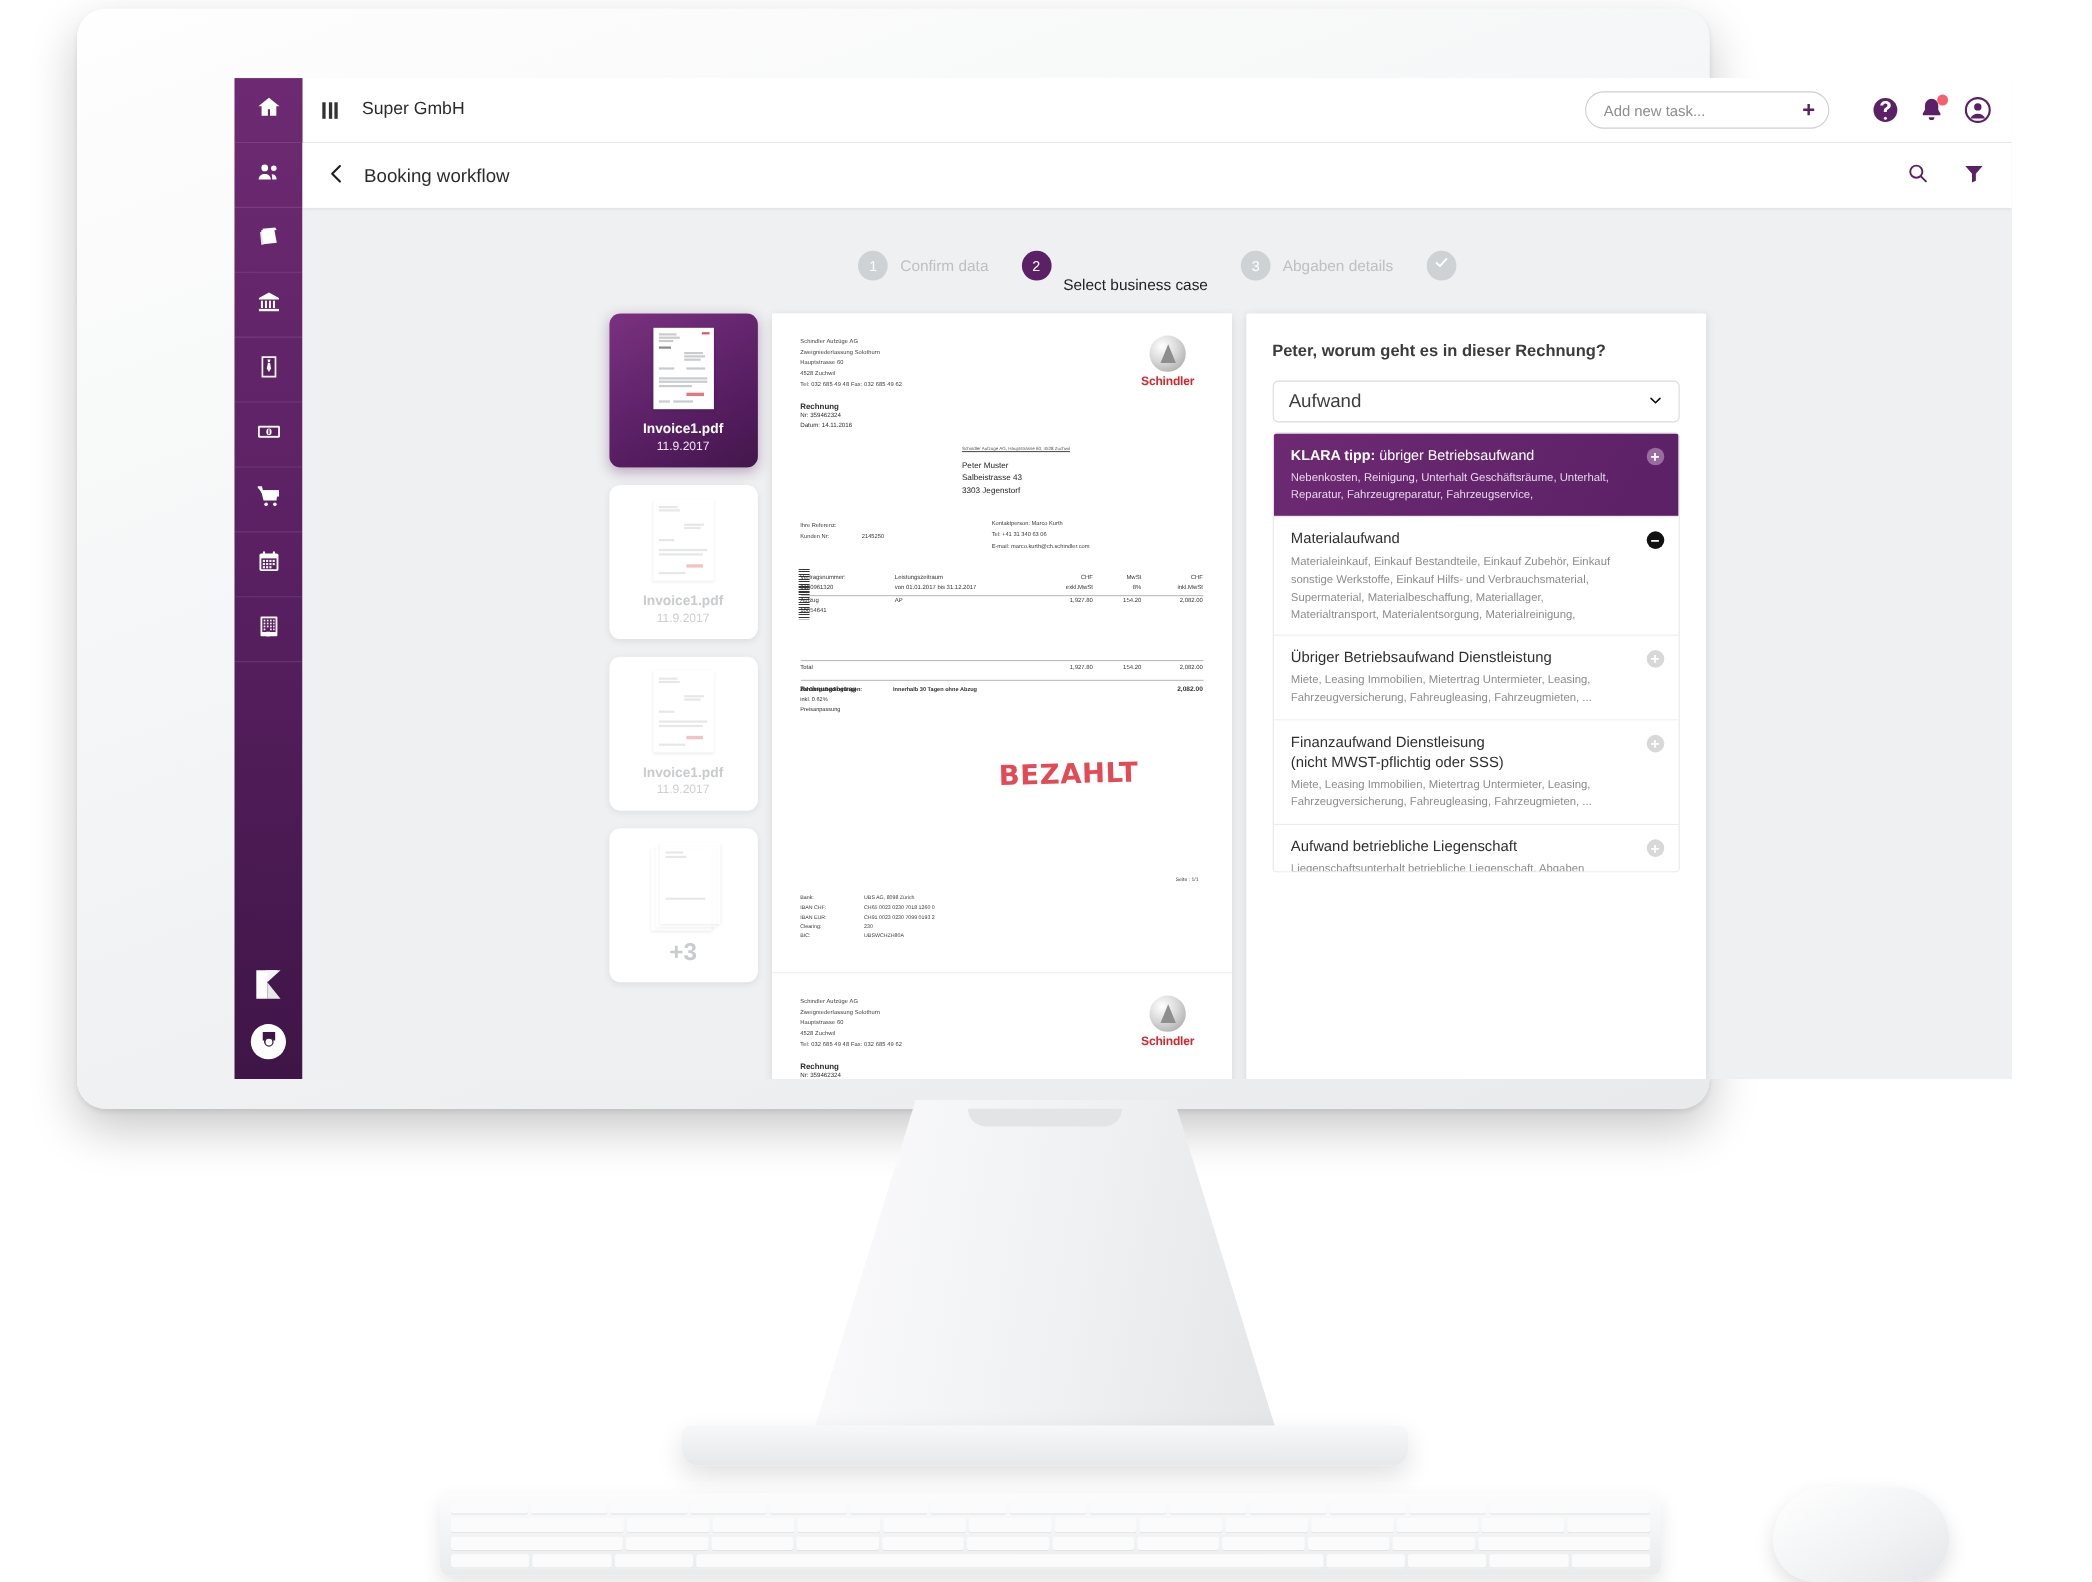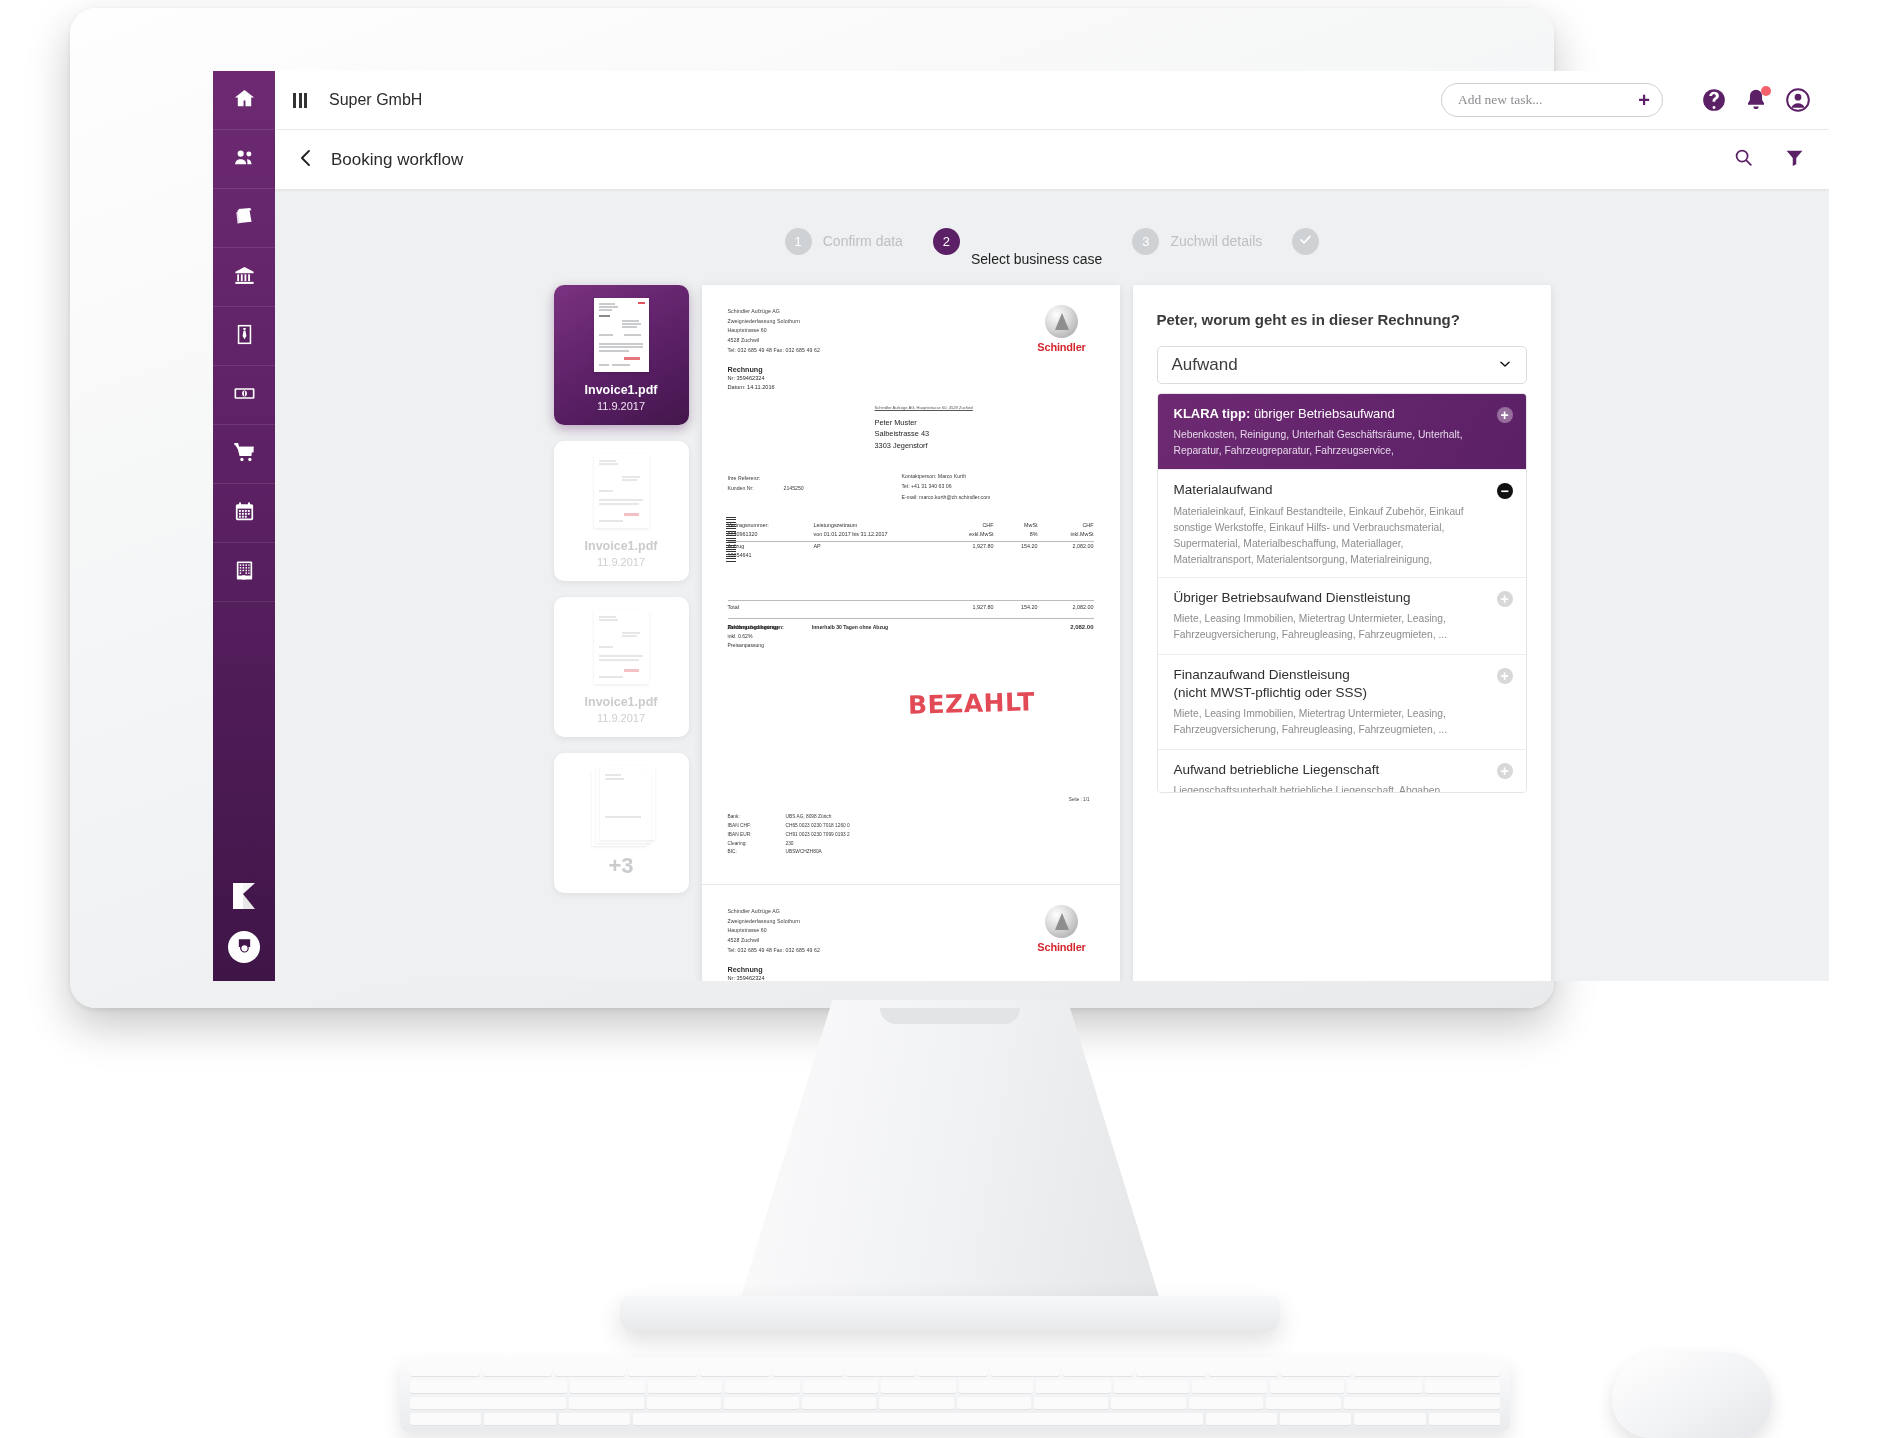--- a/index.html
+++ b/index.html
@@ -123,21 +123,21 @@
 
   .task-input-wrap {
     display: flex; align-items: center;
     width: 222px; height: 34px;
     border: 1px solid #cfcfd2; border-radius: 18px;
     padding: 0 12px 0 16px; margin-right: 22px;
     background: #fff;
   }
   .task-input {
     flex: 1; border: none; outline: none; font-size: 13.5px;
-    color: #555; font-family: Liberation Serif, serif;
+    color: #555; font-family: Liberation Sans, sans-serif;
     background: transparent;
   }
   .task-input::placeholder { color: #8d8d92; }
   .plus-btn { font-size: 20px; color: #5b2066; line-height: 1; cursor: pointer; font-weight: 600;}
 
   .icon-circle { width: 26px; height: 26px; margin-left: 16px; cursor: pointer; position: relative; }
   .icon-circle svg { width: 26px; height: 26px; fill: #5b2066; }
   .badge-dot {
     position: absolute; right: -2px; top: -1px;
     width: 10px; height: 10px; border-radius: 50%;
@@ -602,21 +602,21 @@
               <div class="step">
                 <div class="step-circle">1</div>
                 <div class="step-label">Confirm data</div>
               </div>
               <div class="step">
                 <div class="step-circle active">2</div>
                 <div class="step-label active">Select business case</div>
               </div>
               <div class="step">
                 <div class="step-circle">3</div>
-                <div class="step-label">Zuchwil details</div>
+                <div class="step-label">Abgaben details</div>
               </div>
               <div class="step-check">
                 <span>
                   <svg viewBox="0 0 24 24">
                       <path d="M4.8 12.6 9.6 17.4 19.2 7" fill="none" stroke="#fff" stroke-width="2.6" stroke-linecap="round" stroke-linejoin="round"></path>
                     </svg>
                 </span>
               </div>
             </div>
 

